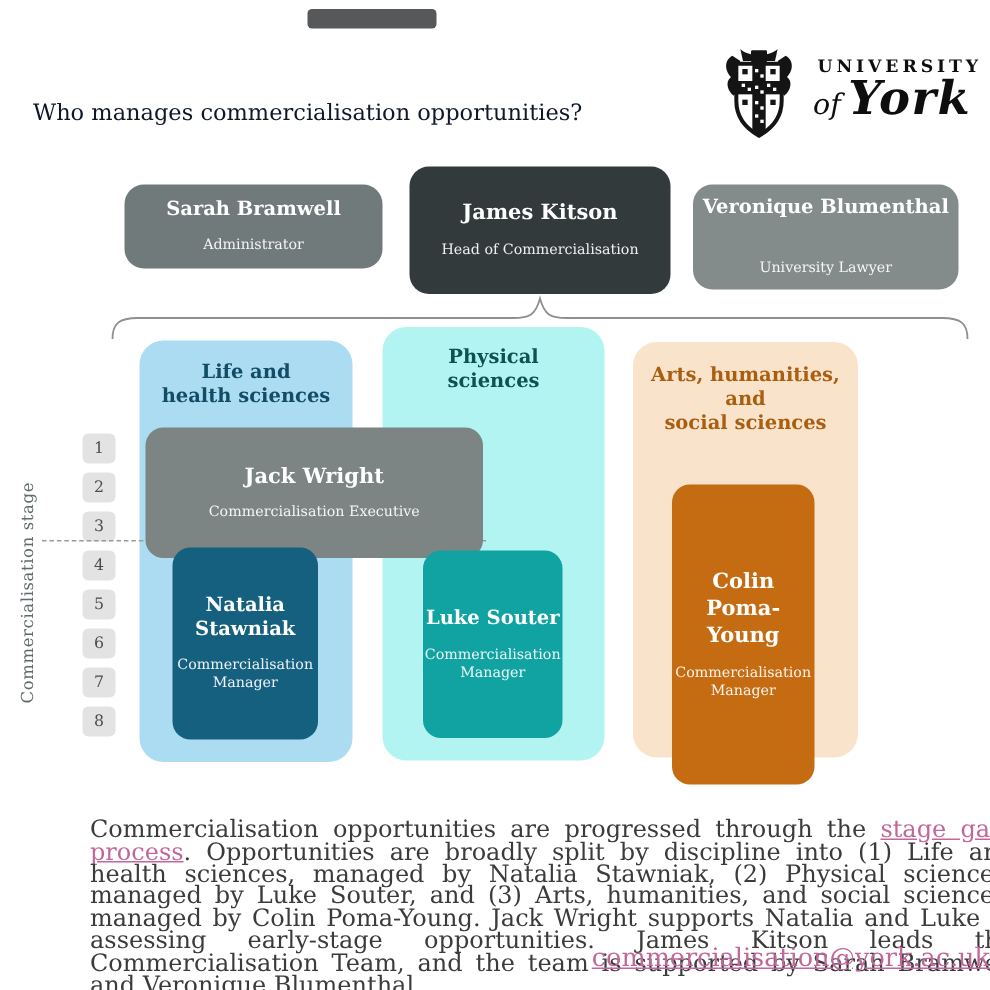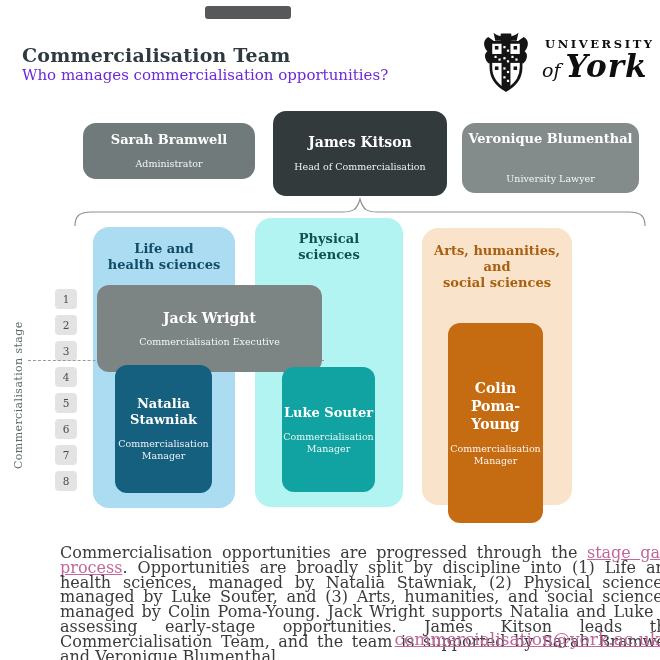--- a/index.html
+++ b/index.html
@@ -6,21 +6,21 @@
   html,body { background:#ffffff; }
   .page {
     position:relative; width:660px; height:660px; background:#ffffff;
     font-family:"DejaVu Serif","Liberation Serif",serif; overflow:hidden;
   }
   .top-pill { position:absolute; left:205px; top:6px; width:86px; height:13px;
     background:#57585a; border-radius:3px; }
 
   .title { position:absolute; left:22px; top:44px; font-size:19px; font-weight:bold;
     color:#2e3a40; letter-spacing:.2px; }
-  .subtitle { position:absolute; left:22px; top:66px; font-size:15px; color:#6d28d9; }
+  .subtitle { position:absolute; left:22px; top:66px; font-size:15px; color:#0f172a; }
 
   .logo { position:absolute; left:478px; top:28px; width:170px; height:66px; }
   .crest { position:absolute; left:0; top:2px; }
   .logo-line1 { position:absolute; left:67px; top:9px; font-size:11.5px; letter-spacing:2.6px;
     color:#0e0e0e; font-weight:bold; }
   .logo-line2 { position:absolute; left:64px; top:20px; color:#0e0e0e; white-space:nowrap; }
   .logo-of { font-style:italic; font-size:19px; }
   .logo-york { font-style:italic; font-size:31px; font-weight:bold; letter-spacing:1px; }
 
   .card { position:absolute; border-radius:13px; display:flex; flex-direction:column;
@@ -72,21 +72,20 @@
   .email-row { position:absolute; left:0; top:629px; width:100%; text-align:right;
     font-size:17px; }
 </style>
 </head>
 <body>
 
 <div class="page">
 
   <div class="top-pill"></div>
 
-  <h1 class="title">Commercialisation Team</h1>
   <div class="subtitle">Who manages commercialisation opportunities?</div>
 
   <div class="logo">
     <svg class="crest" viewBox="0 0 60 72" width="56" height="64">
       <defs>
           <clipPath id="sh">
             <path d="M13 14 H47 V42 C47 55 39 63 30 68 C21 63 13 55 13 42 Z"></path>
           </clipPath>
         </defs>
       <g fill="#141414">

